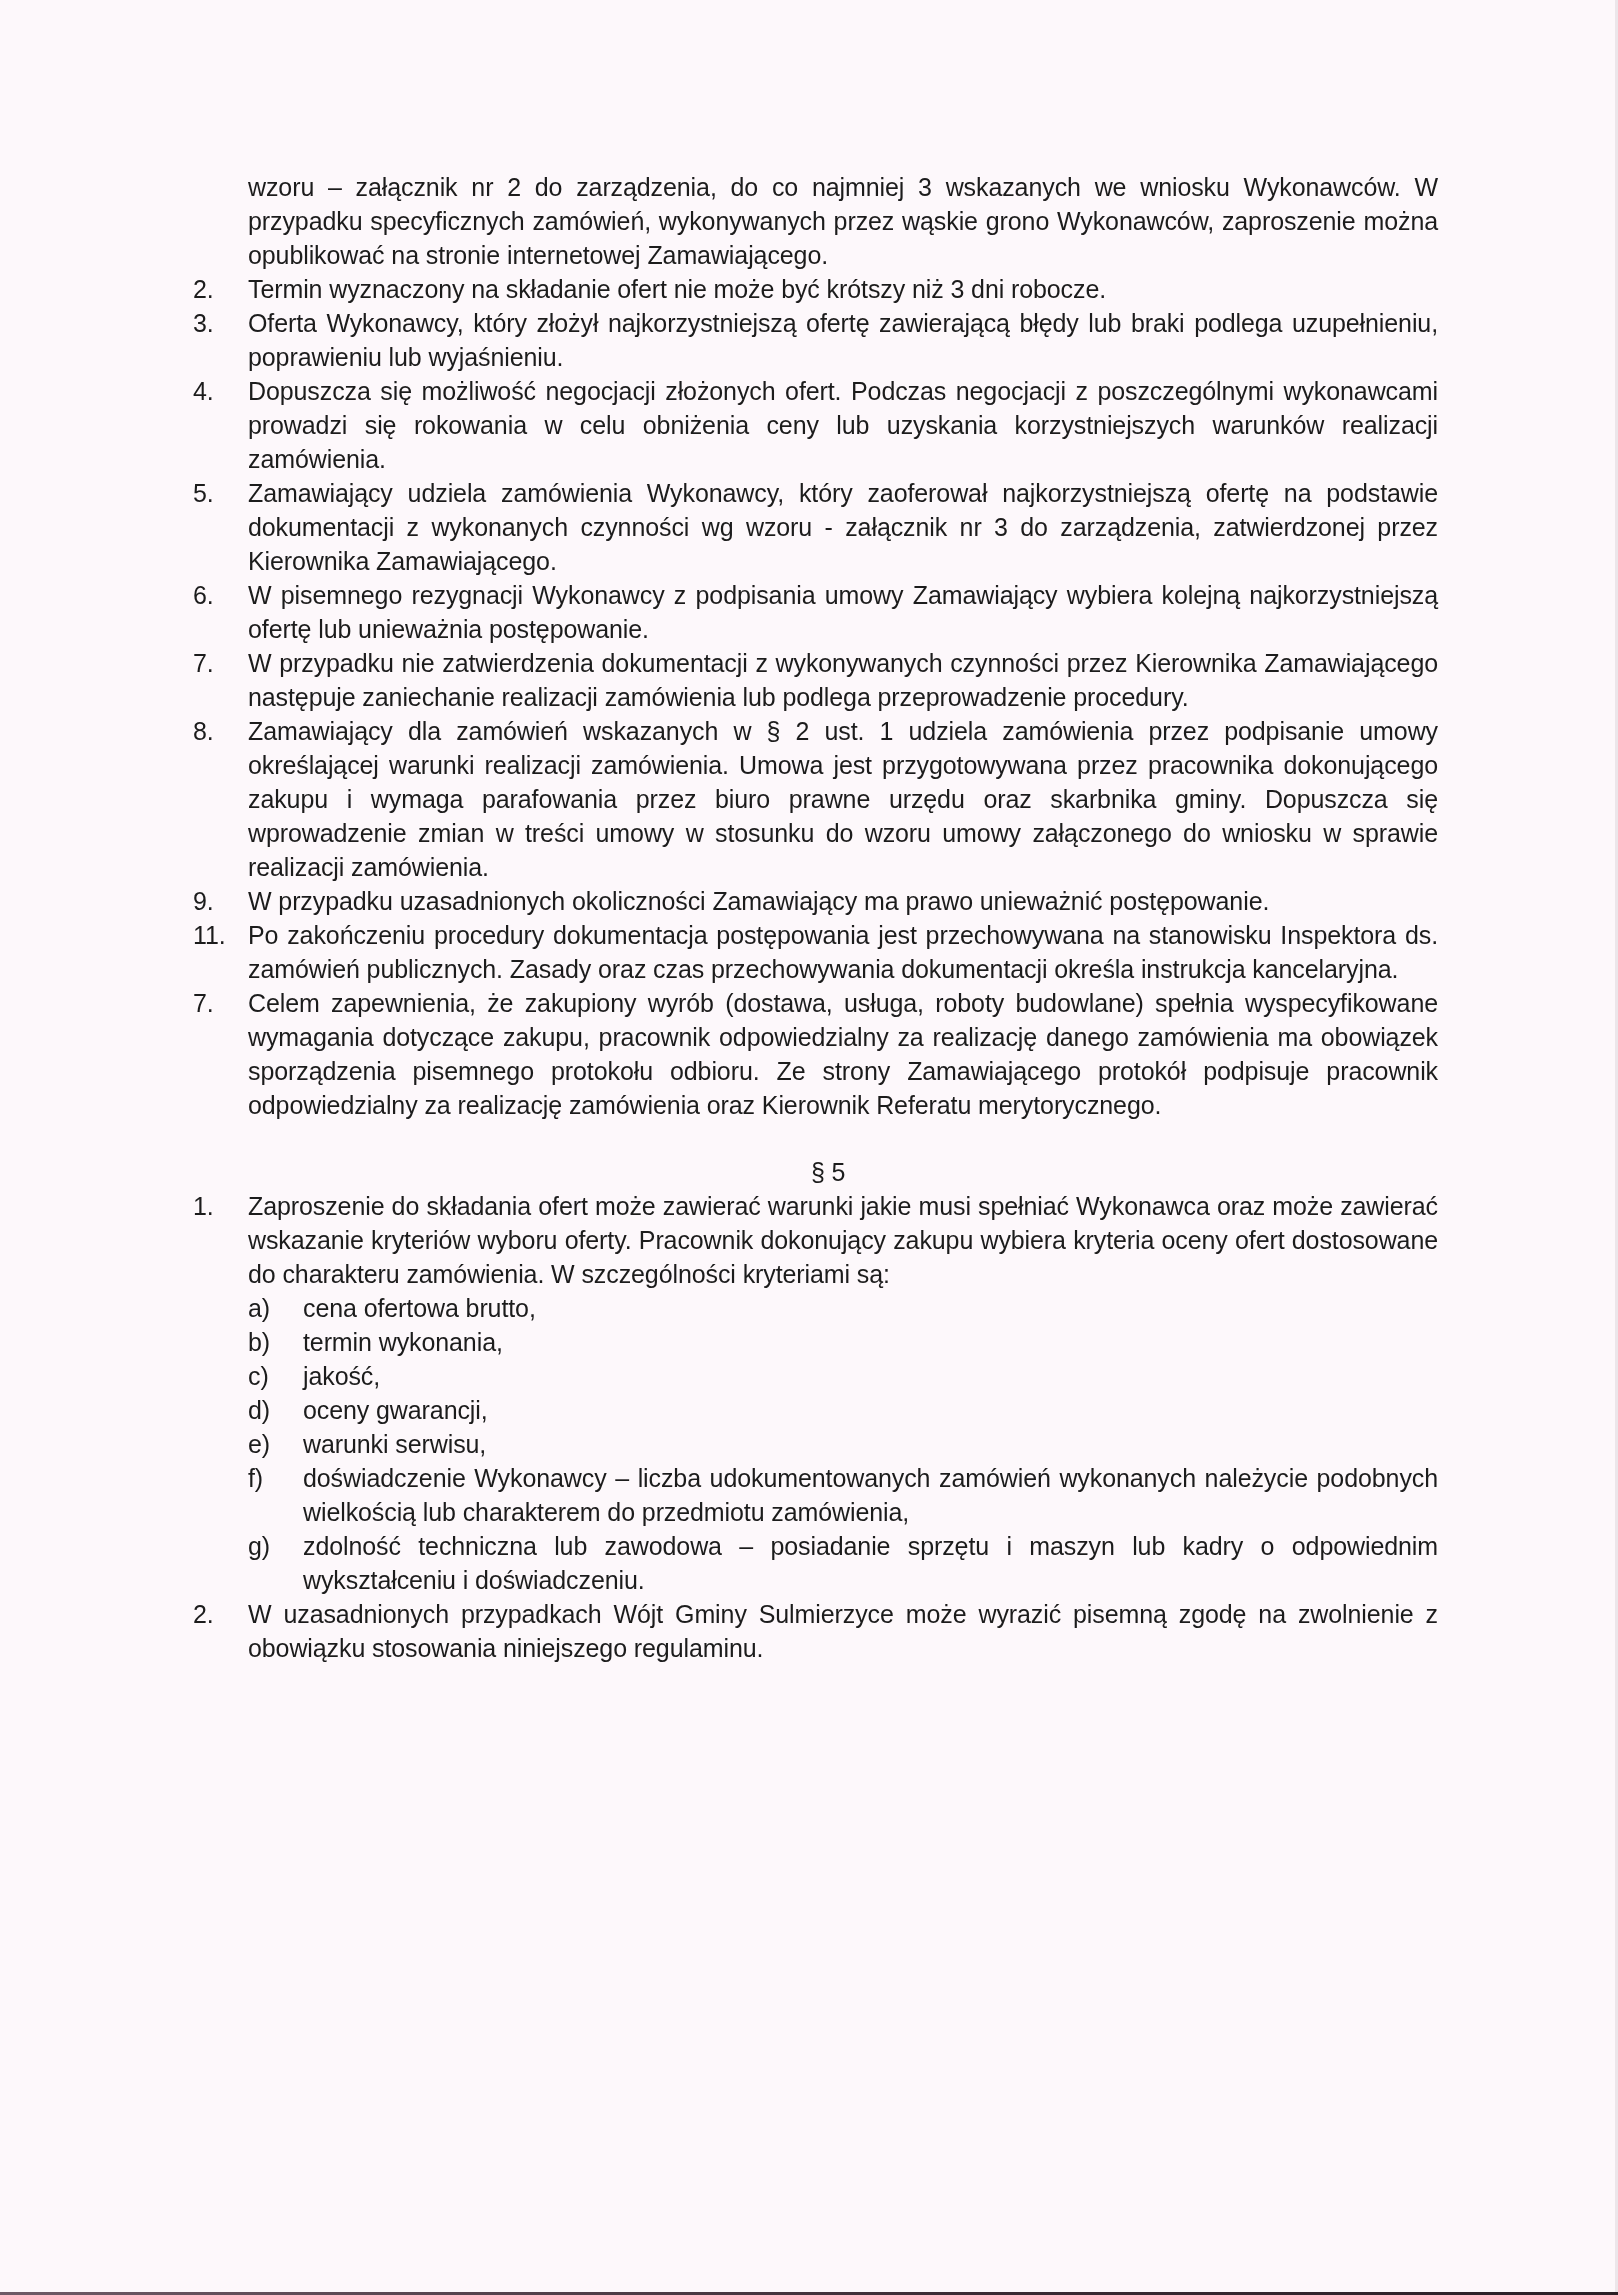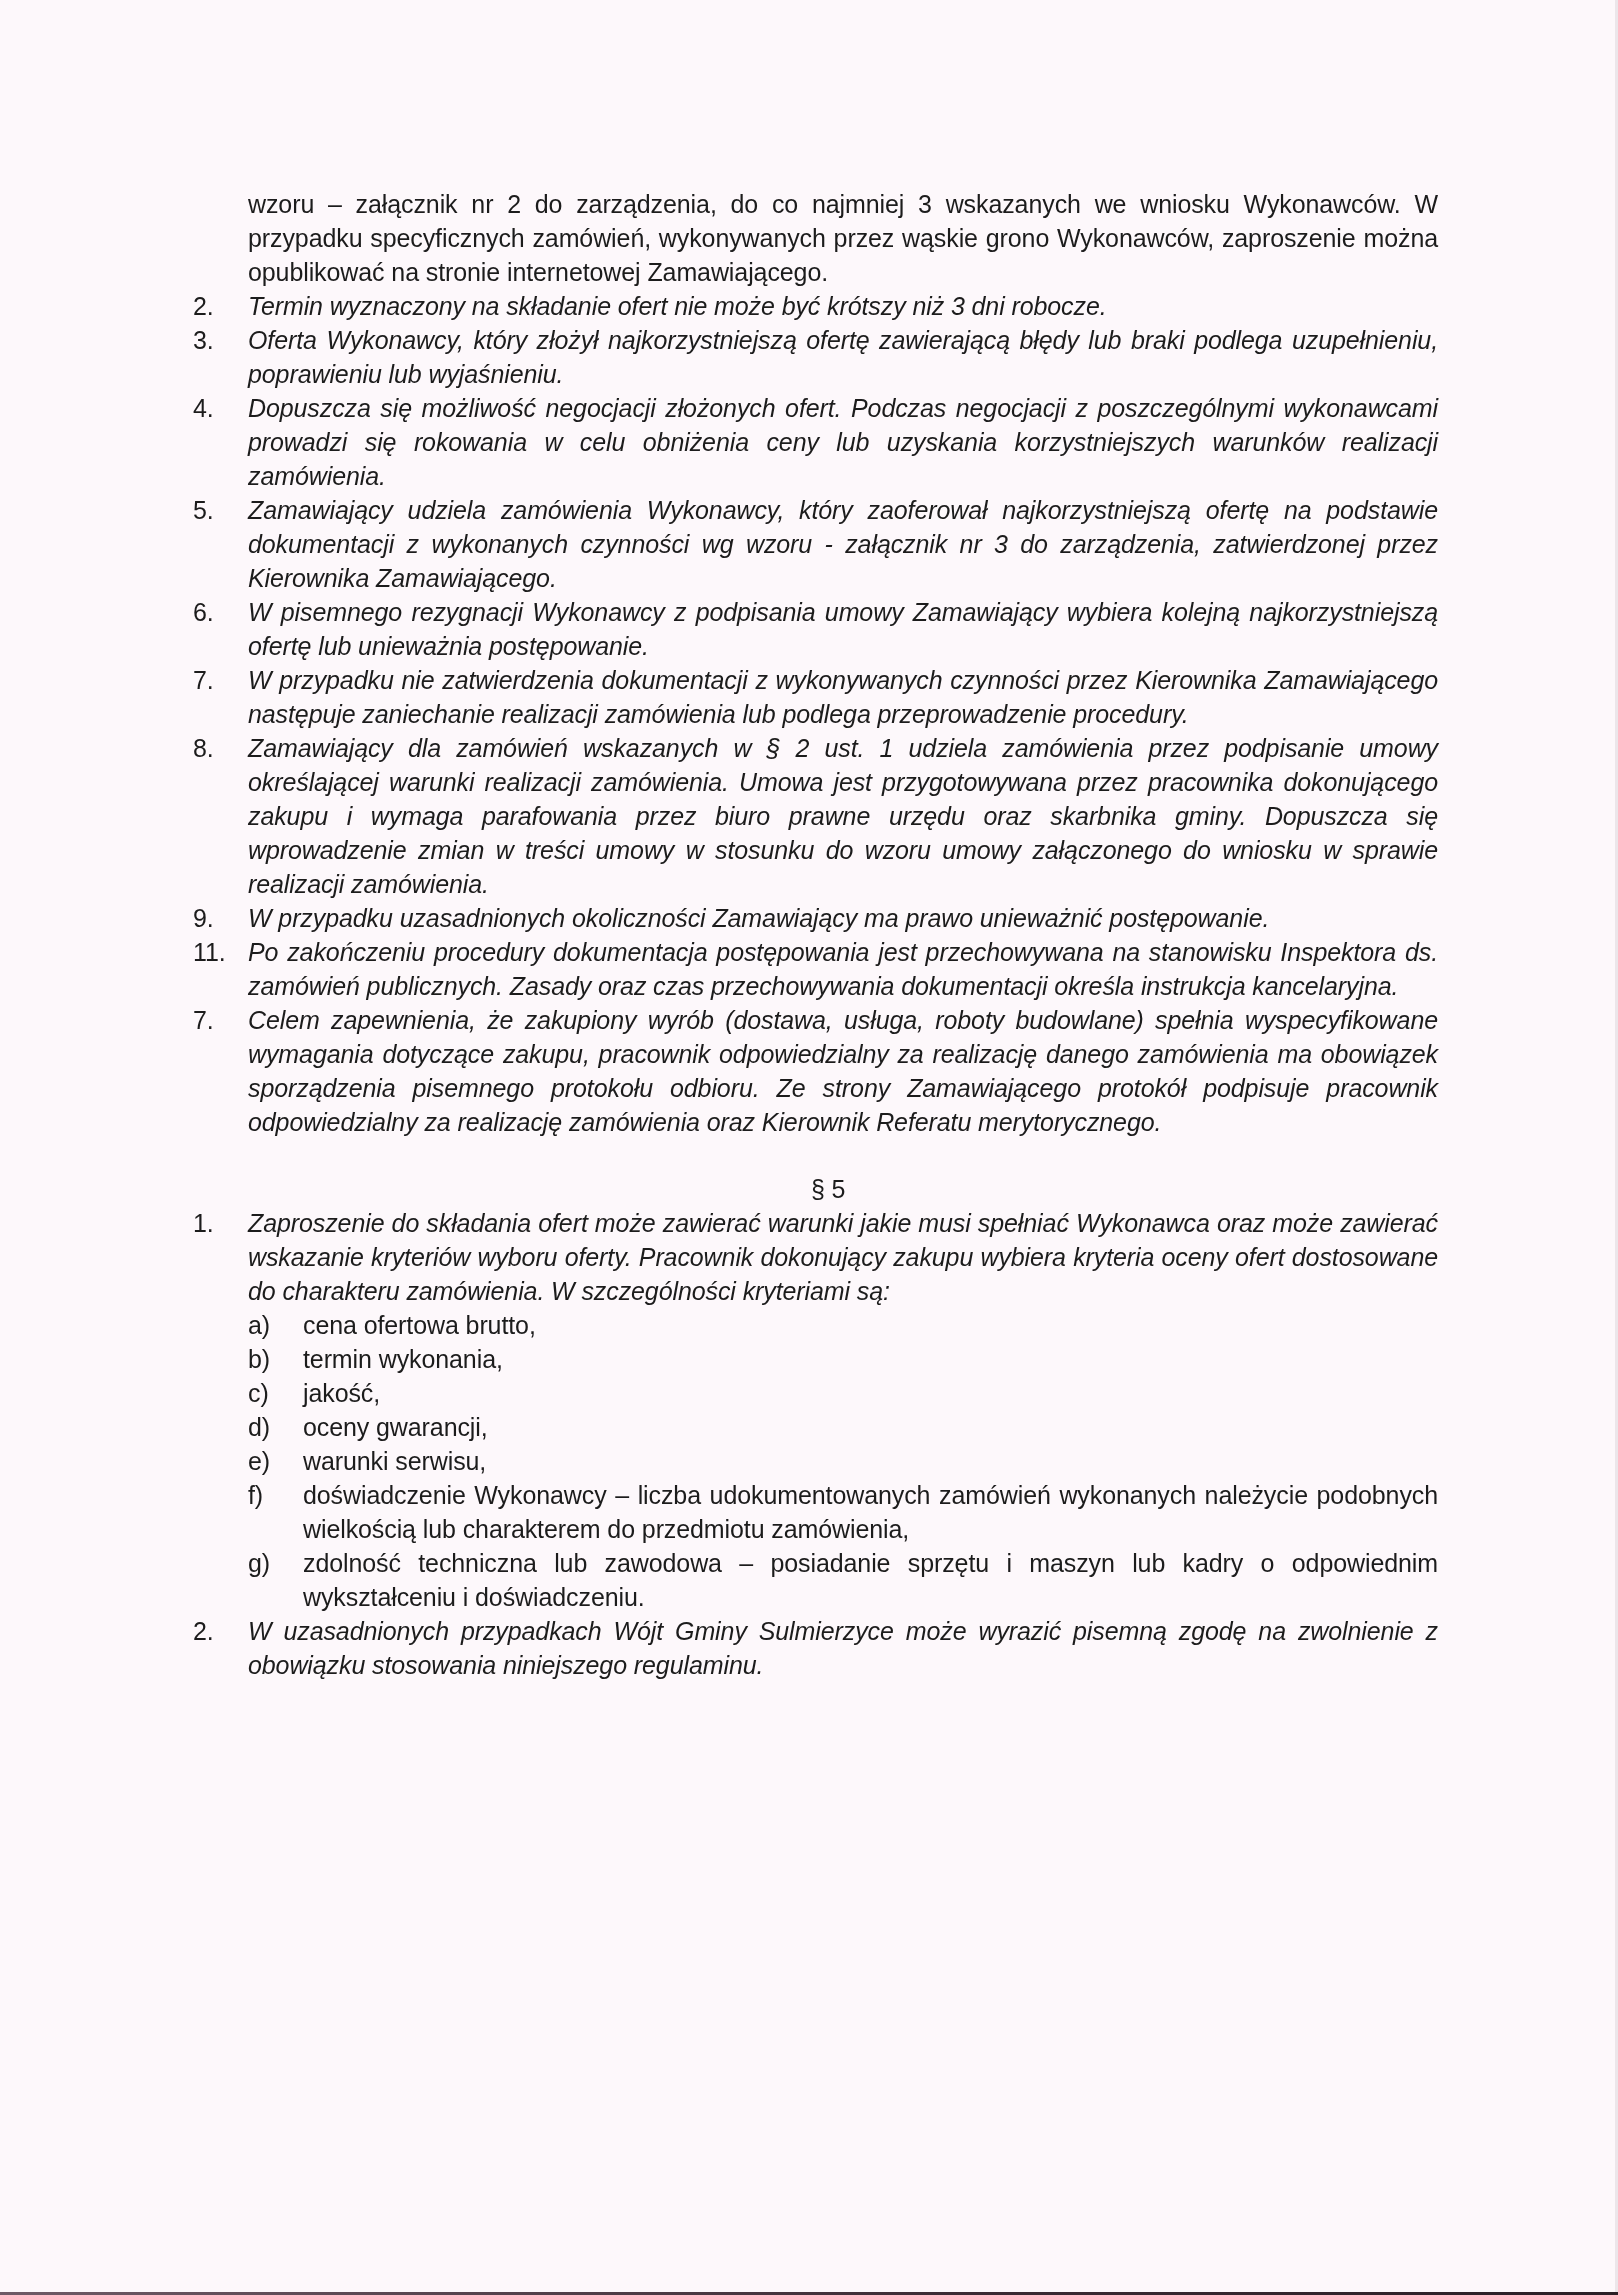--- a/index.html
+++ b/index.html
@@ -27,40 +27,39 @@
     position: absolute;
     top: 0;
     bottom: 0;
     right: 0;
     width: 3px;
     background: #ece6ea;
   }
   .page {
     position: absolute;
     left: 193px;
-    top: 187px;
+    top: 170px;
     width: 1245px;
     font-size: 25px;
     line-height: 34px;
     letter-spacing: -0.1px;
   }
   .item {
     position: relative;
     padding-left: 55px;
     text-align: justify;
   }
   .item .num {
     position: absolute;
     left: 0;
     top: 0;
     width: 55px;
   }
   .item .text {
     display: block;
-    font-style: italic;
   }
   .cont {
     padding-left: 55px;
     text-align: justify;
   }
   .section-heading {
     text-align: center;
     margin-top: 33px;
     padding-left: 55px;
     margin-left: -29.6px;

